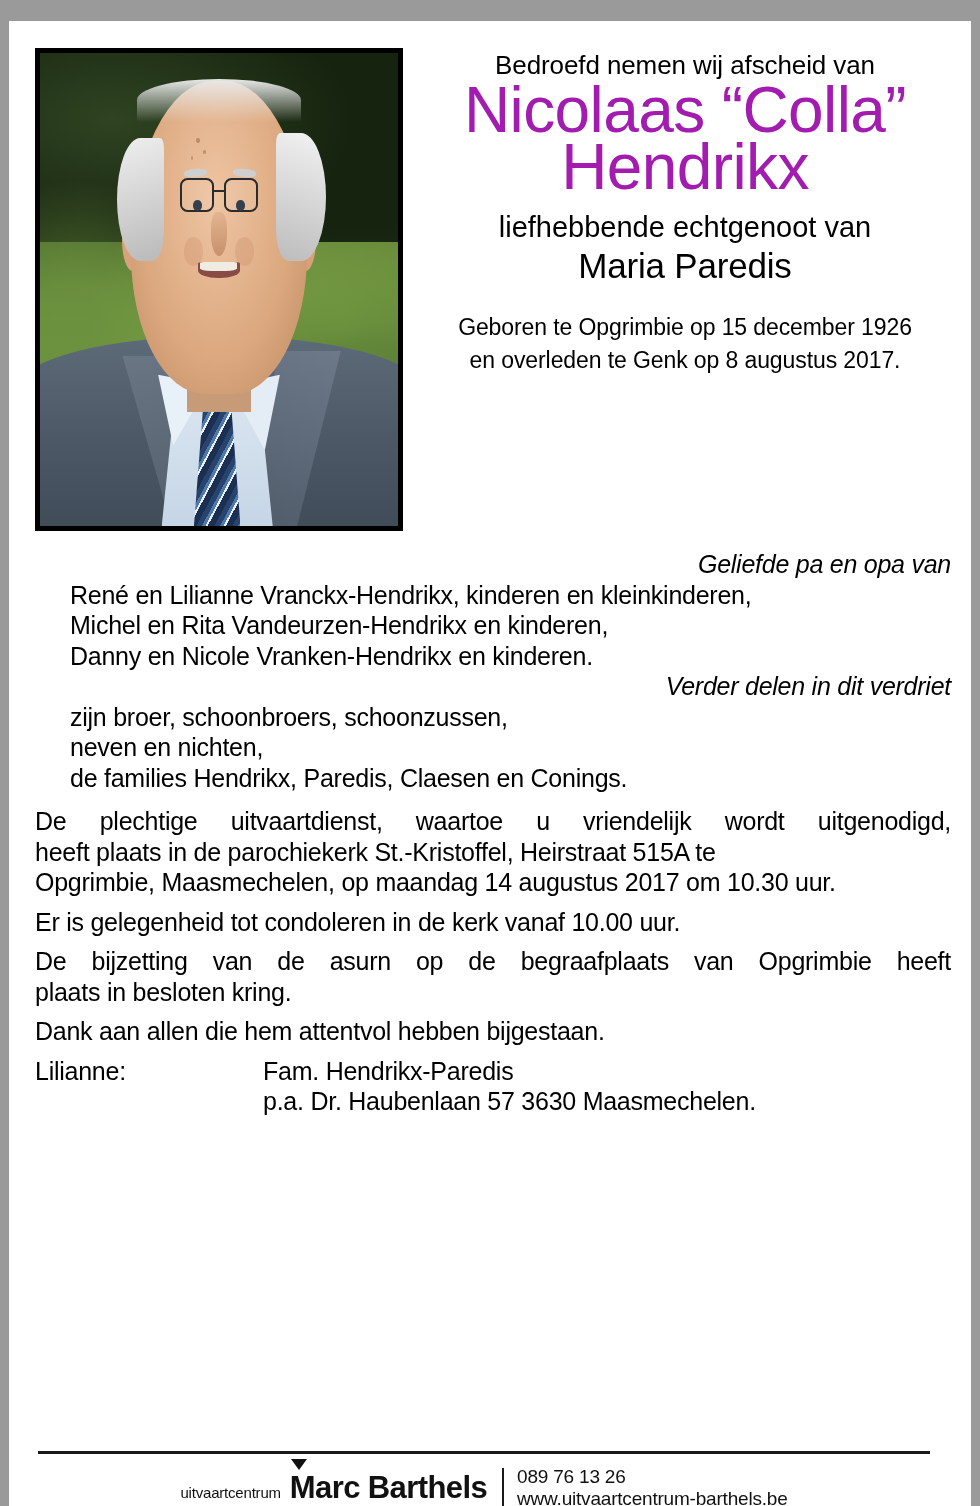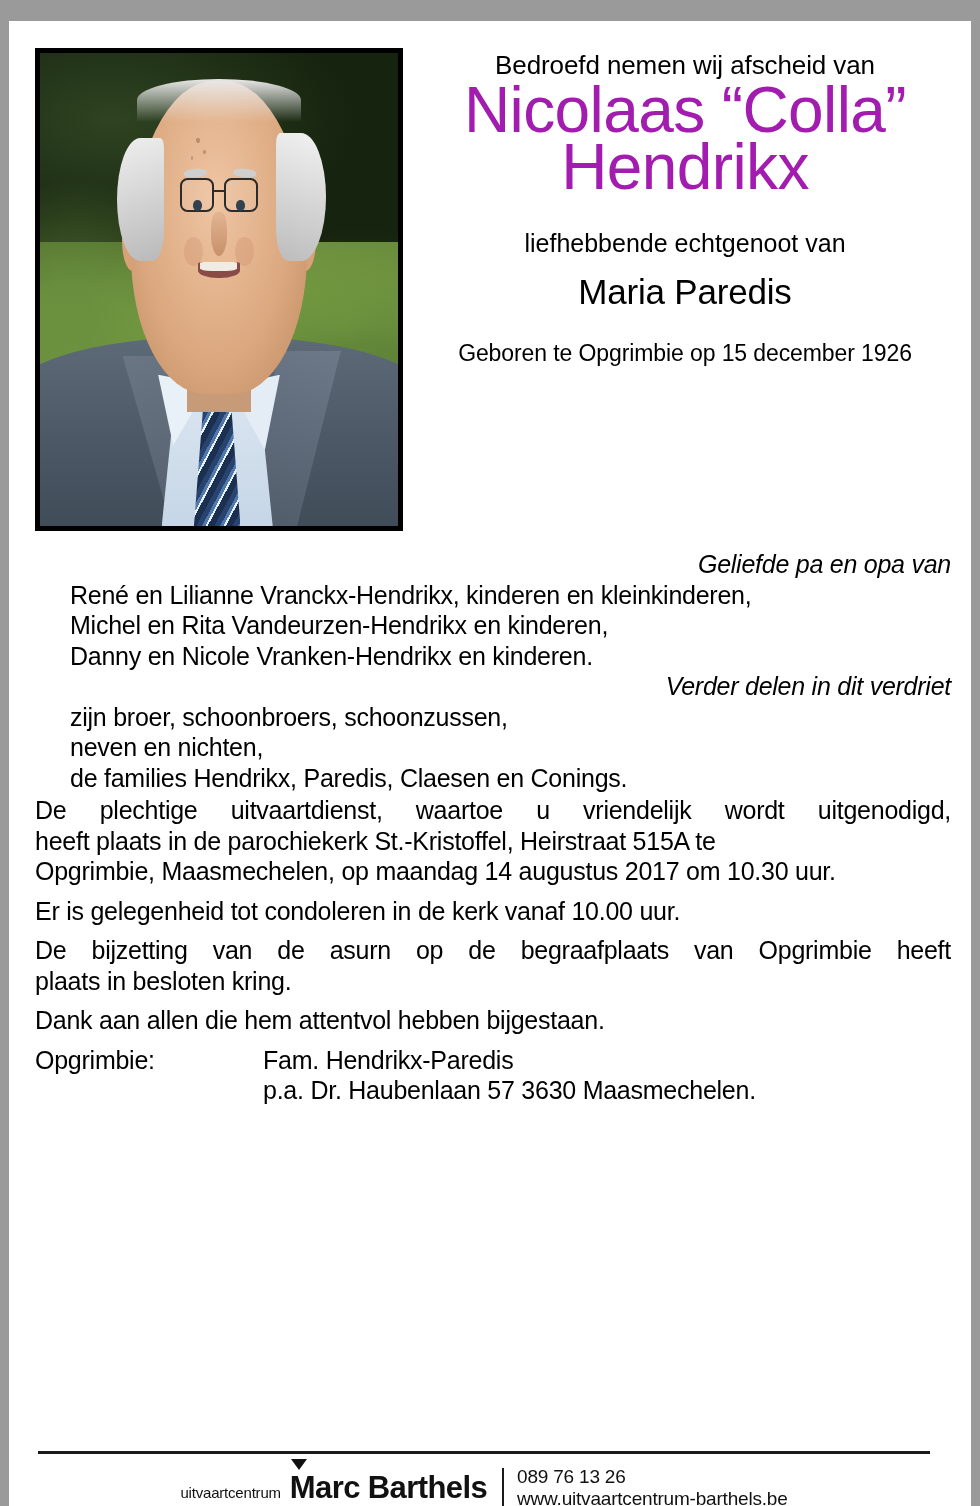--- a/index.html
+++ b/index.html
@@ -193,47 +193,47 @@
   }
   .line-bedroefd {
     font-size:26px; line-height:34px; color:#000;
     letter-spacing:-.1px;
   }
   .name {
     font-size:64px; line-height:57px; color:#a21caf;
     letter-spacing:-.6px;
   }
   .line-spouse-label {
-    font-size:25px; line-height:34px; color:#000;
-    margin-top:30px;
+    font-size:29px; line-height:34px; color:#000;
+    margin-top:14px;
     text-align:center;
   }
   .spouse-name {
     font-size:35px; line-height:42px; color:#000;
-    margin-top:11px; letter-spacing:-.2px;
+    margin-top:1px; letter-spacing:-.2px;
   }
   .dates {
     font-size:23px; line-height:33px; color:#000;
     margin-top:24px; letter-spacing:-.1px;
   }
 
   
   .body-col {
     position:absolute;
     left:26px; top:528px;
     width:916px;
     color:#000;
   }
   .bt { font-size:25px; line-height:30.5px; letter-spacing:-.25px; }
   .italic-head { font-style:italic;text-align:right; }
   .indent { padding-left:35px; }
 
   .block { margin-top:0; }
   .gap-sm { margin-top:9px; }
-  .gap-md { margin-top:2px; }
+  .gap-md { margin-top:13px; }
 
   .bold { font-weight:bold; }
 
   
   .rouw-row { display:flex; }
   .rouw-label { width:228px; flex:0 0 228px; }
   .rouw-val { flex:1 1 auto; }
 
   
   .footer-rule {
@@ -323,20 +323,21 @@
       </div>
     </div>
 
     <div class="header-col">
       <div class="line-bedroefd">Bedroefd nemen wij afscheid van</div>
       <div class="name">Nicolaas “Colla” Hendrikx</div>
       <div class="line-spouse-label">liefhebbende echtgenoot van</div>
       <div class="spouse-name">Maria Paredis</div>
       <div class="dates">
         <div>Geboren te Opgrimbie op 15 december 1926</div>
+        <div>en overleden te Genk op 8 augustus 2017.</div>
       </div>
     </div>
 
     <div class="body-col">
 
       <div class="bt block">
         <div class="italic-head">Geliefde pa en opa van</div>
         <div class="indent">René en Lilianne Vranckx-Hendrikx, kinderen en kleinkinderen,</div>
         <div class="indent">Michel en Rita Vandeurzen-Hendrikx en kinderen,</div>
         <div class="indent">Danny en Nicole Vranken-Hendrikx en kinderen.</div>
@@ -360,21 +361,21 @@
 
       <div class="bt gap-sm">
         <div style="text-align:justify; text-align-last:justify;">De bijzetting van de asurn op de begraafplaats van Opgrimbie heeft</div>
         <div>plaats in besloten kring.</div>
       </div>
 
       <div class="bt gap-sm">Dank aan allen die hem attentvol hebben bijgestaan.</div>
 
       <div class="bt gap-sm">
         <div class="rouw-row">
-          <div class="rouw-label">Opgrimbie:</div>
+          <div class="rouw-label">Lilianne:</div>
           <div class="rouw-val">Fam. Hendrikx-Paredis</div>
         </div>
         <div class="rouw-row">
           <div class="rouw-label"></div>
           <div class="rouw-val">p.a.  Dr. Haubenlaan 57   3630 Maasmechelen.</div>
         </div>
       </div>
 
 
     </div>

